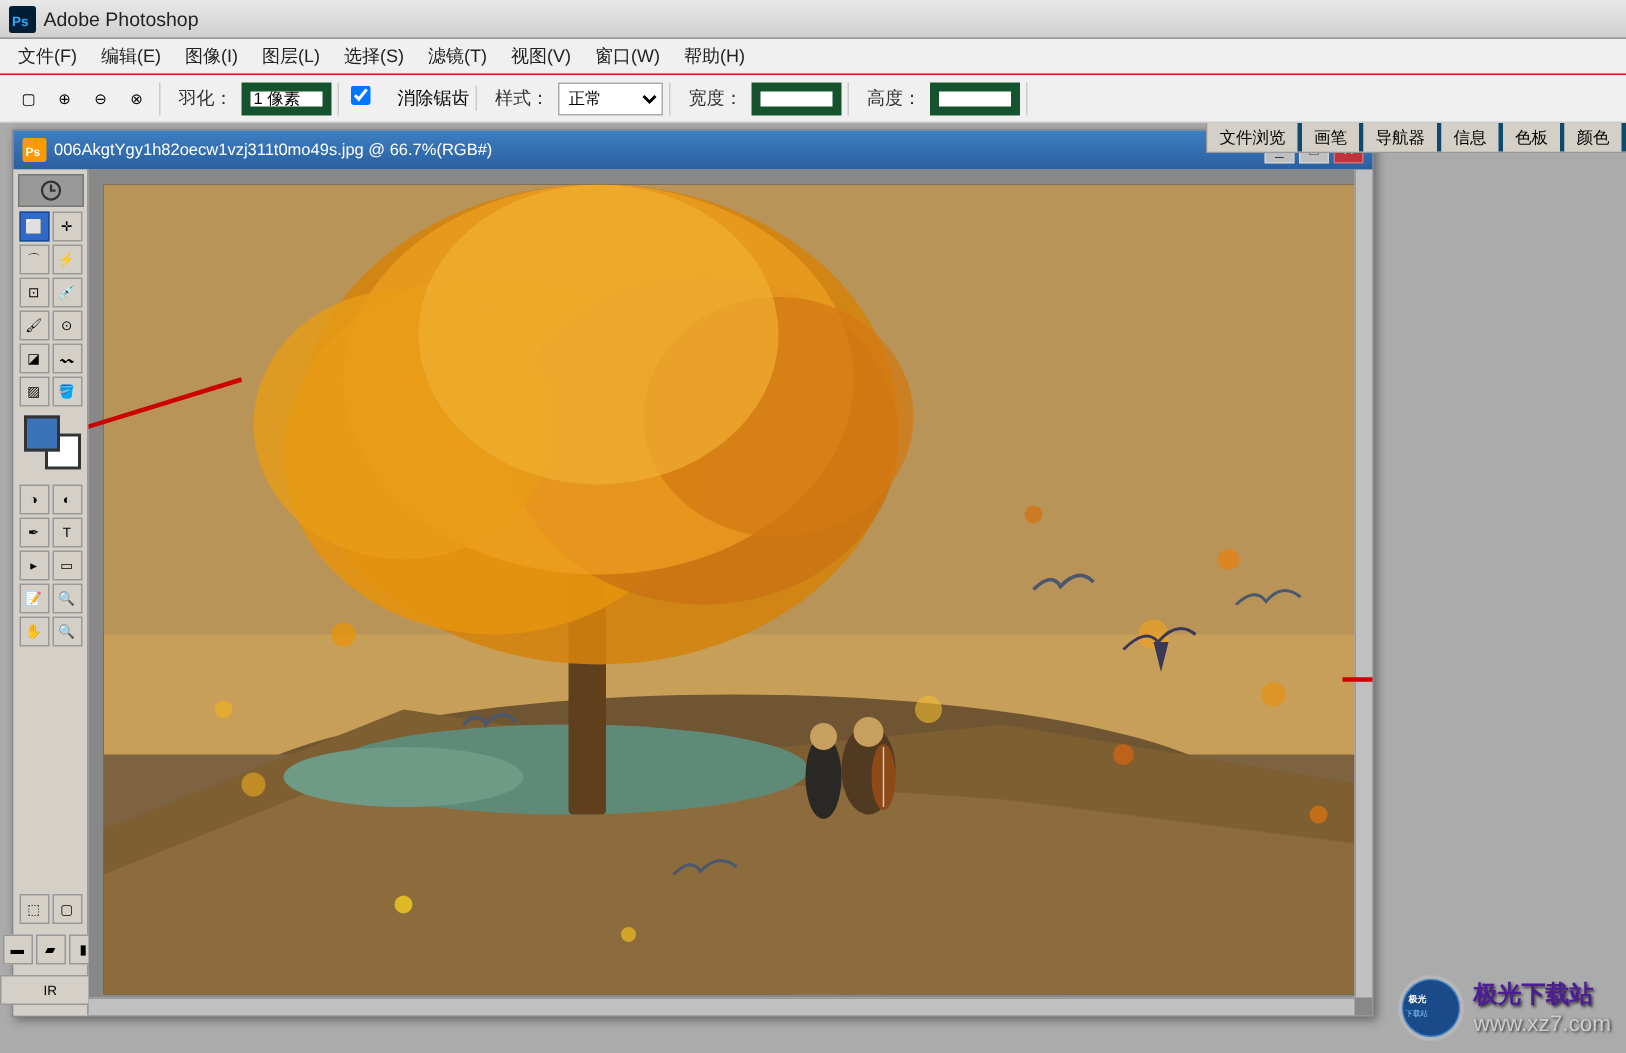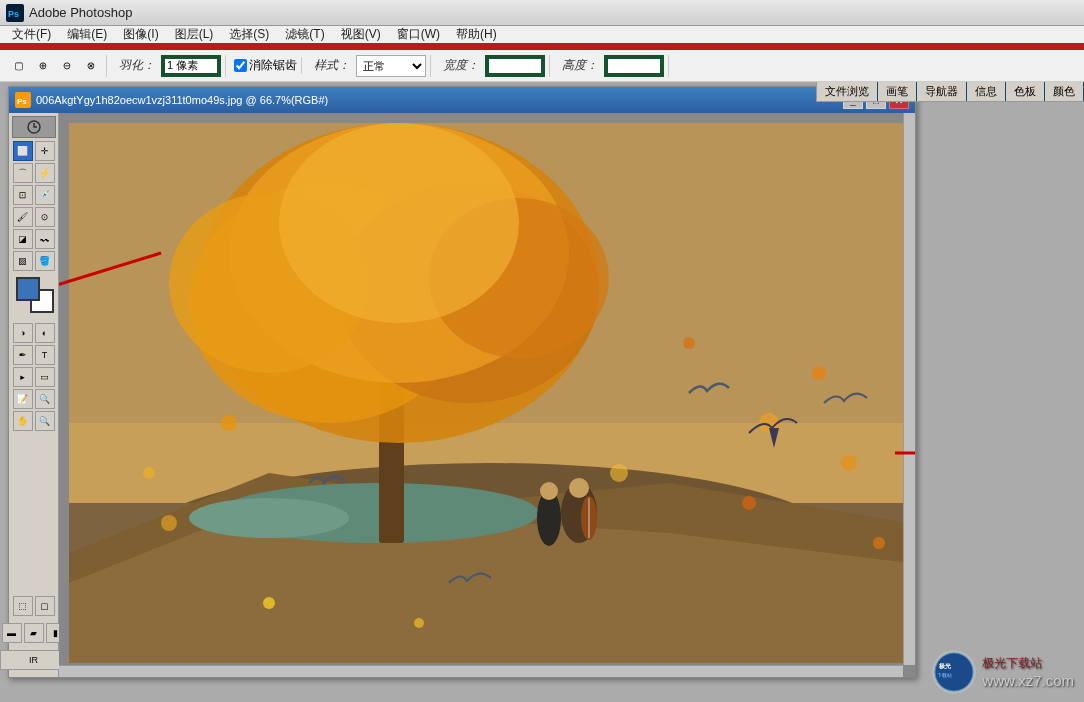--- a/index.html
+++ b/index.html
@@ -36,21 +36,21 @@
       color: #222;
     }
 
     
     #menu-bar {
       height: 24px;
       background: #f0f0f0;
       display: flex;
       align-items: center;
       padding: 0 4px;
-      border-bottom: 7px solid #b91c1c;
+      border-bottom: 1px solid #b91c1c;
     }
     .menu-item {
       padding: 2px 8px;
       cursor: pointer;
       font-size: 12px;
       color: #222;
       white-space: nowrap;
     }
 
     
@@ -74,47 +74,47 @@
       width: 22px;
       height: 22px;
       display: flex;
       align-items: center;
       justify-content: center;
       background: #f0f0f0;
       border: 1px solid transparent;
       cursor: pointer;
       font-size: 10px;
     }
-    .toolbar-label { font-size: 12px; color: #333; margin: 0 4px; font-style: italic; }
+    .toolbar-label { font-size: 12px; color: #333; margin: 0 4px; }
     .toolbar-select {
       height: 22px;
       font-size: 11px;
       border: 1px solid #aaa;
       background: white;
       padding: 0 2px;
     }
     .toolbar-input {
       height: 22px;
       width: 60px;
       font-size: 11px;
-      border: 4px solid #14532d;
+      border: 6px solid #14532d;
       background: white;
       padding: 0 2px;
     }
     .checkbox-group {
       display: flex;
-      align-items: center;
-      gap: 2px;
+      align-items: flex-start;
+      gap: 18px;
       font-size: 12px;
     }
     .panel-tab {
       padding: 2px 8px;
       font-size: 11px;
       background: #d4d0c8;
-      border-right: 1px solid #0c4a6e;
+      border-right: 3px solid #0c4a6e;
       cursor: pointer;
       white-space: nowrap;
       height: 100%;
       display: flex;
       align-items: center;
     }
 
     
     #main-area {
       position: absolute;
@@ -576,18 +576,18 @@
 
   <div id="watermark">
     <div class="watermark-logo">
       <svg viewBox="0 0 40 40" xmlns="http://www.w3.org/2000/svg">
         <circle cx="20" cy="20" r="19" fill="#1a4a8a" stroke="#4488cc" stroke-width="1"></circle>
         <text x="5" y="16" font-size="6" fill="white" font-weight="bold">极光</text>
         <text x="3" y="25" font-size="5" fill="#88ccff">下载站</text>
       </svg>
     </div>
     <div style="display:flex; flex-direction:column;">
-      <span class="watermark-text" style="font-size:12px; font-weight:normal; color:#7f1d1d;">极光下载站</span>
+      <span class="watermark-text" style="font-size:16px; font-weight:bold; color:#4c1d95;">极光下载站</span>
       <span class="watermark-text" style="font-size:15px; color:#ccc;">www.xz7.com</span>
     </div>
   </div>
 
 </div>
 
 </body></html>

